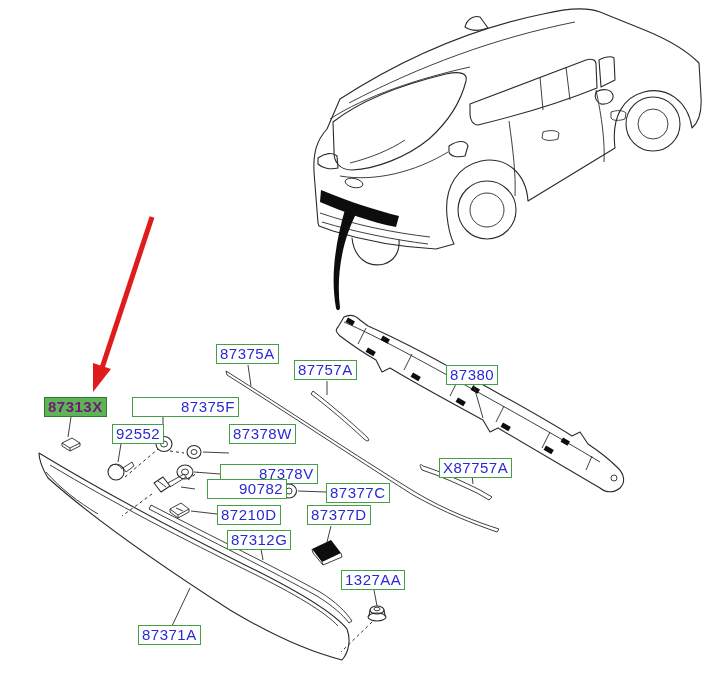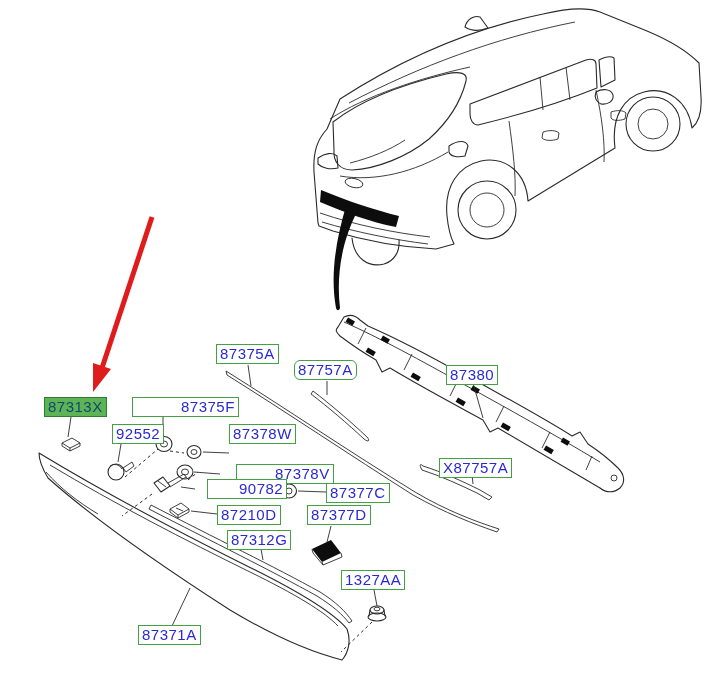--- a/index.html
+++ b/index.html
@@ -27,21 +27,22 @@
     border:1.5px solid var(--label-border);
     background:#fff;
     color:var(--label-text);
     font-size:15px;line-height:18px;
     padding:0 3px;white-space:nowrap;
     letter-spacing:0.5px;
   }
   .part-label.highlight{
     background:var(--highlight-bg);
     border-color:var(--highlight-border);
-    color:#0c4a6e;
+    color:#701a75;
+    font-weight:bold;
   }
 </style>
 </head>
 <body>
 
 <div class="stage">
 
   <svg class="art" width="707" height="673" viewBox="0 0 707 673">
 
     <g>
@@ -225,25 +226,25 @@
       <path class="thin" d="M261,549 L263,560"></path>
       <path class="thin" d="M374,590 L377,606"></path>
       <path class="thin" d="M172,626 L190,588"></path>
     </g>
   </svg>
 
   <div class="part-label highlight" style="left:44px;top:397px;">87313X</div>
   <div class="part-label" style="left:132px;top:397px;padding-left:48px;">87375F</div>
   <div class="part-label" style="left:112px;top:424px;">92552</div>
   <div class="part-label" style="left:216px;top:344px;text-align:right;">87375A</div>
-  <div class="part-label" style="left:294px;top:360px;border-radius:6px;">87757A</div>
+  <div class="part-label" style="left:294px;top:360px;">87757A</div>
   <div class="part-label" style="left:446px;top:365px;">87380</div>
   <div class="part-label" style="left:439px;top:446px;margin-top:12px;">X87757A</div>
   <div class="part-label" style="left:229px;top:424px;">87378W</div>
-  <div class="part-label" style="left:236px;top:464px;padding-left:38px;">87378V</div>
+  <div class="part-label" style="left:220px;top:464px;padding-left:38px;">87378V</div>
   <div class="part-label" style="left:207px;top:479px;padding-left:31px;">90782</div>
   <div class="part-label" style="left:326px;top:483px;">87377C</div>
   <div class="part-label" style="left:217px;top:505px;">87210D</div>
   <div class="part-label" style="left:299px;top:505px;margin-left:8px;">87377D</div>
   <div class="part-label" style="left:227px;top:530px;">87312G</div>
   <div class="part-label" style="left:341px;top:570px;">1327AA</div>
   <div class="part-label" style="left:138px;top:625px;">87371A</div>
 
 </div>
 

